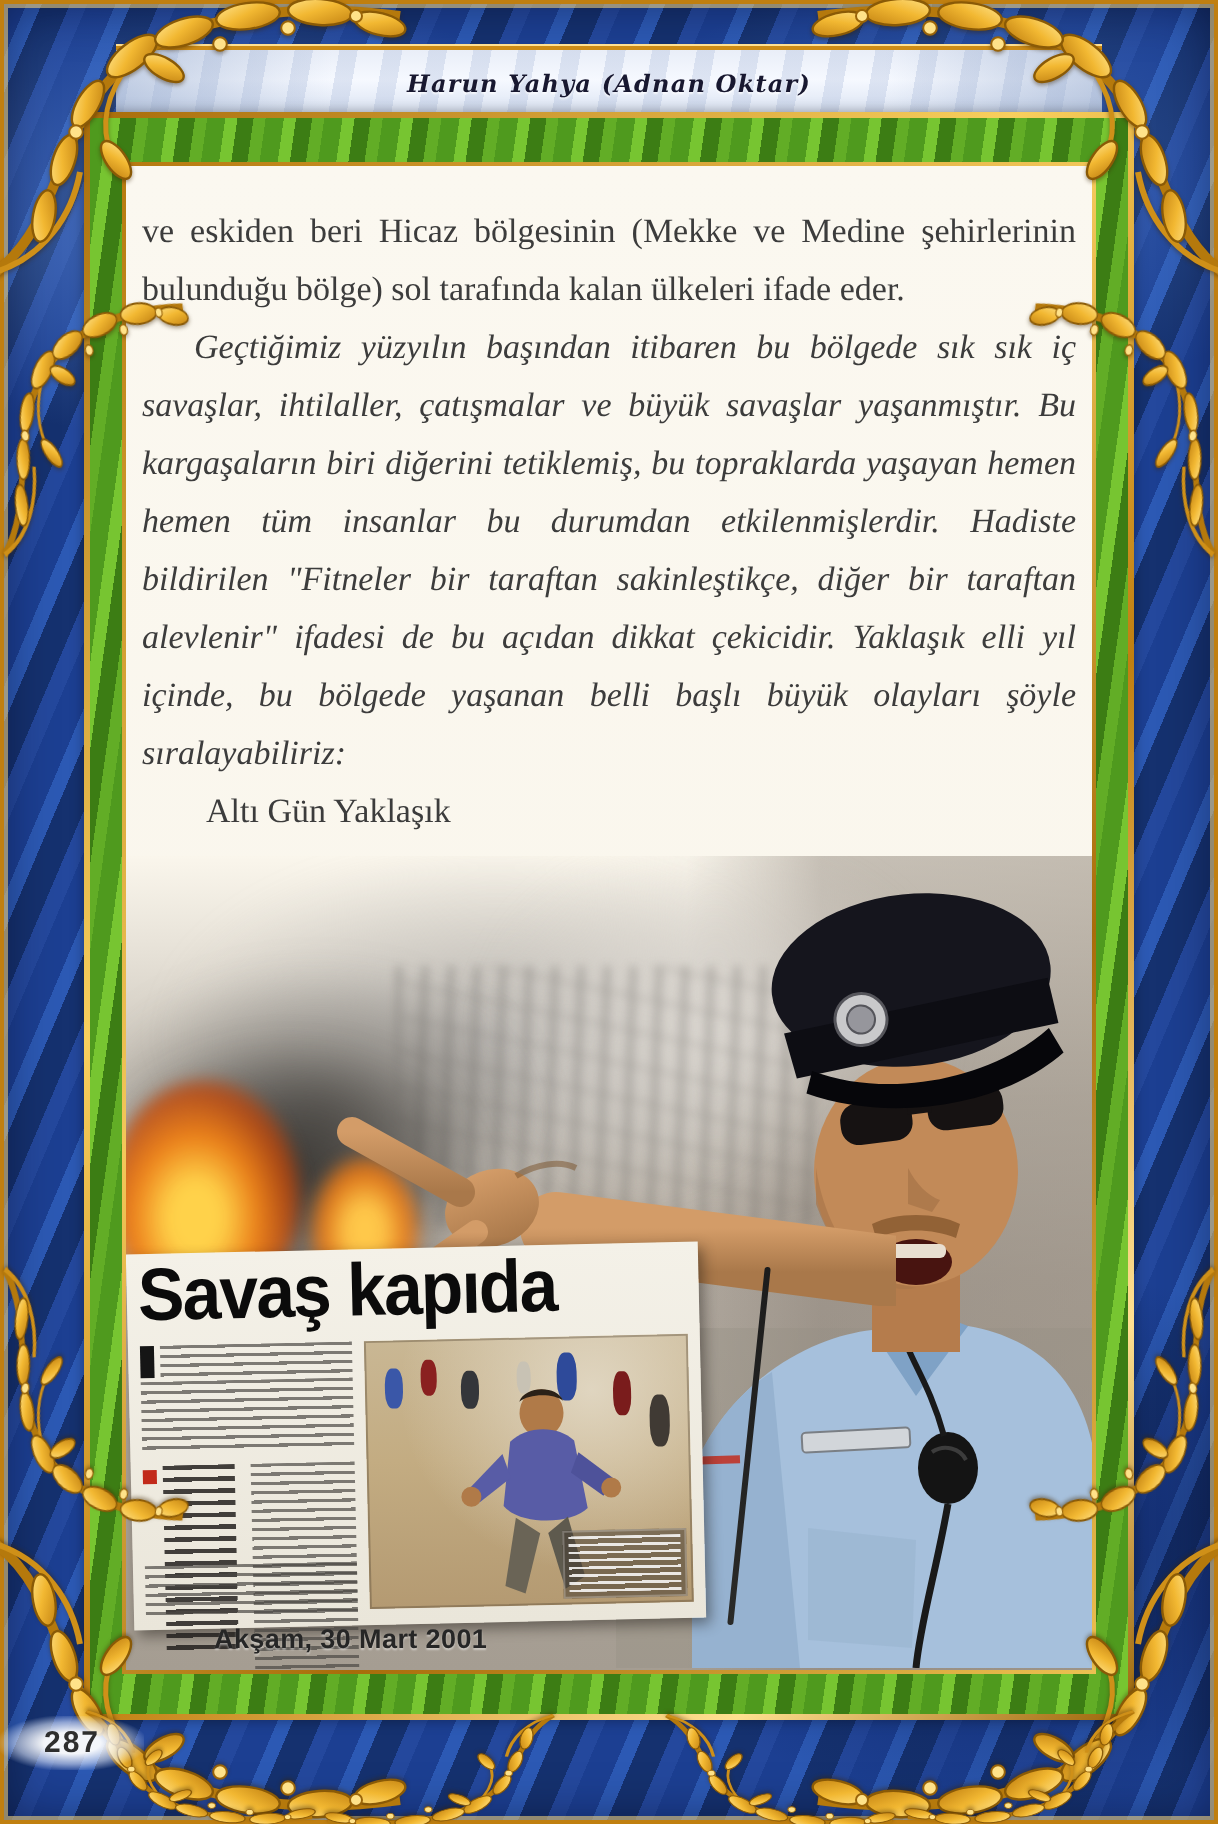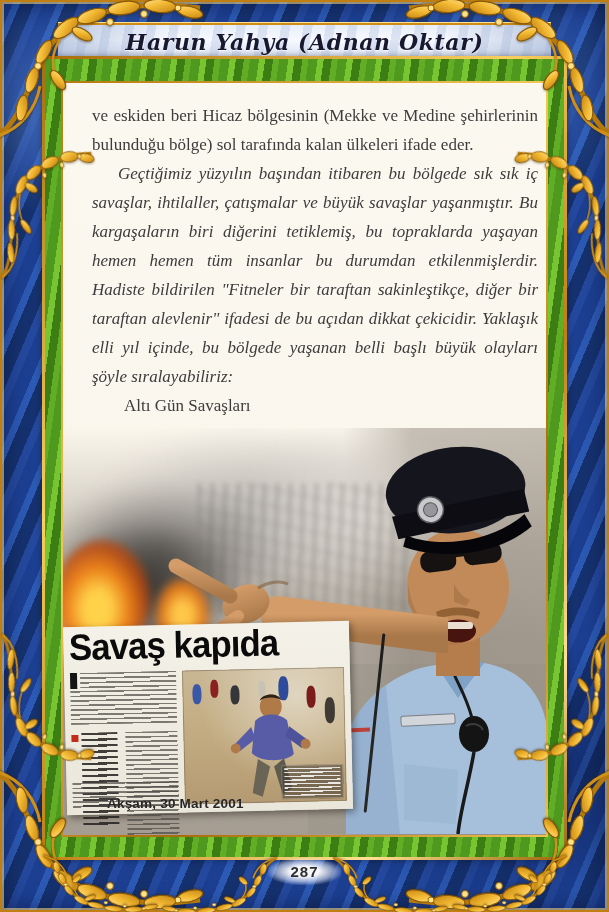--- a/index.html
+++ b/index.html
@@ -25,21 +25,21 @@
     background:
       linear-gradient(90deg, rgba(150,170,205,.55), rgba(255,255,255,0) 22%, rgba(255,255,255,0) 78%, rgba(150,170,205,.55)),
       repeating-linear-gradient(100deg, rgba(175,190,220,.35) 0 9px, rgba(255,255,255,0) 9px 22px),
       linear-gradient(180deg,#e9eef8,#f6f9ff 45%,#d9e2f2);
     border-top:2px solid #cd8c16;border-bottom:2px solid #cd8c16;
     box-shadow:0 -1px 0 #ffe091, 0 1px 0 #ffe091;
     display:flex;align-items:center;justify-content:center;
   }
   .header-title{
     font-family:"DejaVu Serif", serif;font-style:italic;font-weight:bold;
-    font-size:22px;color:#181830;letter-spacing:.6px;
+    font-size:12px;color:#181830;letter-spacing:.6px;
     text-shadow:0 1px 1px rgba(255,255,255,.8);
   }
   
   .ring{
     position:absolute;left:42px;right:42px;top:56px;bottom:52px;
     border:3px solid transparent;
     background:
       repeating-linear-gradient(98deg,#4f9a1e 0 9px,#77c531 9px 15px,#3c7d14 15px 23px,#62ad26 23px 29px) padding-box,
       linear-gradient(135deg,#a86c0a,#f8cf5e 35%,#c07f10 60%,#ffe091 85%,#9a6408) border-box;
     box-shadow:0 0 6px rgba(0,0,0,.35);
@@ -48,21 +48,21 @@
     position:absolute;left:16px;right:16px;top:22px;bottom:20px;
     border:2px solid transparent;
     background:
       linear-gradient(180deg,#fbf8f0,#f9f5ea) padding-box,
       linear-gradient(135deg,#b5790f,#f3c85a 40%,#a86c0a 70%,#ecc152) border-box;
     overflow:hidden;
   }
   
   .text-block{
     position:absolute;left:8px;right:8px;top:18px;
-    font-size:17px;line-height:29px;color:#3c3c3c;text-align:justify;margin-left:21px;
+    font-size:17px;line-height:29px;color:#3c3c3c;text-align:justify;
   }
   .text-block p{margin:0;}
   .text-block p.indent{text-indent:26px;font-style:italic;}
   .war-list{margin:0;padding:0 0 0 32px;list-style:none;}
   
   .photo{
     position:absolute;left:0;right:0;top:345px;bottom:0;overflow:hidden;
     background:
       linear-gradient(90deg, rgba(0,0,0,0) 58%, rgba(135,125,115,.45) 72%, rgba(150,140,128,.55) 100%),
       linear-gradient(180deg,#faf6ec 0,#e9e4da 42px,#c6c0b6 120px,#b0a89e 210px,#a59d92 100%);
@@ -117,26 +117,26 @@
   .boy-svg{position:absolute;left:44px;top:24px;width:86px;height:118px;}
   .photo-cap{
     position:absolute;right:3px;bottom:3px;width:62px;height:34px;
     background:rgba(70,60,50,.55);
     box-shadow:inset 0 0 0 1px rgba(255,255,255,.25);
   }
   .photo-cap .wlines{position:absolute;inset:3px;background:repeating-linear-gradient(180deg, rgba(255,255,255,.85) 0 1.3px, rgba(0,0,0,0) 1.3px 3.8px);}
   .mic-cord{position:absolute;left:310px;top:205px;width:3px;height:180px;background:linear-gradient(180deg,#1c1c1c,#2a2a28);transform:rotate(6deg);border-radius:2px;}
   .red-mark{position:absolute;left:283px;top:300px;width:24px;height:4px;background:rgba(195,45,30,.85);transform:rotate(-2deg);}
   .figure-caption{
-    position:absolute;left:44px;top:368px;
+    position:absolute;left:44px;top:384px;
     font-family:"Liberation Sans", sans-serif;font-weight:bold;font-size:13.5px;color:#262626;
     text-shadow:0 1px 1px rgba(255,255,255,.45);letter-spacing:.2px;
   }
   
-  .pagenum-row{position:absolute;left:0;right:0;top:858px;text-align:center;}
+  .pagenum-row{position:absolute;left:0;right:0;top:858px;text-align:left;}
   .pagenum{
     display:inline-block;padding:5px 22px;
     background:radial-gradient(ellipse at center, rgba(255,255,255,.95) 0 28%, rgba(230,238,255,.55) 55%, rgba(255,255,255,0) 75%);
     font-family:"Liberation Sans", sans-serif;font-weight:bold;font-size:15px;color:#2e2e2e;letter-spacing:1px;
   }
   
   .spray{position:absolute;pointer-events:none;filter:drop-shadow(0 1px 1px rgba(60,35,0,.45));}
   .sp-tl{left:-8px;top:-10px;width:215px;height:150px;}
   .sp-tr{right:-8px;top:-10px;width:215px;height:150px;transform:scaleX(-1);}
   .sp-bl{left:-8px;bottom:-6px;width:215px;height:150px;transform:scaleY(-1);}
@@ -192,21 +192,21 @@
   <span class="header-title">Harun Yahya (Adnan Oktar)</span>
 </div>
 
 <div class="ring">
   <div class="page">
 
     <div class="text-block">
       <p>ve eskiden beri Hicaz bölgesinin (Mekke ve Medine şehirlerinin bulunduğu bölge) sol tarafında kalan ülkeleri ifade eder.</p>
       <p class="indent">Geçtiğimiz yüzyılın başından itibaren bu bölgede sık sık iç savaşlar, ihtilaller, çatışmalar ve büyük savaşlar yaşanmıştır. Bu kargaşaların biri diğerini tetiklemiş, bu topraklarda yaşayan hemen hemen tüm insanlar bu durumdan etkilenmişlerdir. Hadiste bildirilen "Fitneler bir taraftan sakinleştikçe, diğer bir taraftan alevlenir" ifadesi de bu açıdan dikkat çekicidir. Yaklaşık elli yıl içinde, bu bölgede yaşanan belli başlı büyük olayları şöyle sıralayabiliriz:</p>
       <ul class="war-list">
-        <li>Altı Gün Savaşları</li>
+        <li>Altı Gün Yaklaşık</li>
         <li>Yom Kippur Savaşı</li>
         <li>Lübnan İç Savaşı</li>
         <li>Filistin topraklarında halen devam eden çatışma ve gerginlikler...</li>
       </ul>
     </div>
 
     <div class="photo">
       <div class="smoke s1"></div>
       <div class="smoke s3"></div>
       <div class="wreck"></div>

